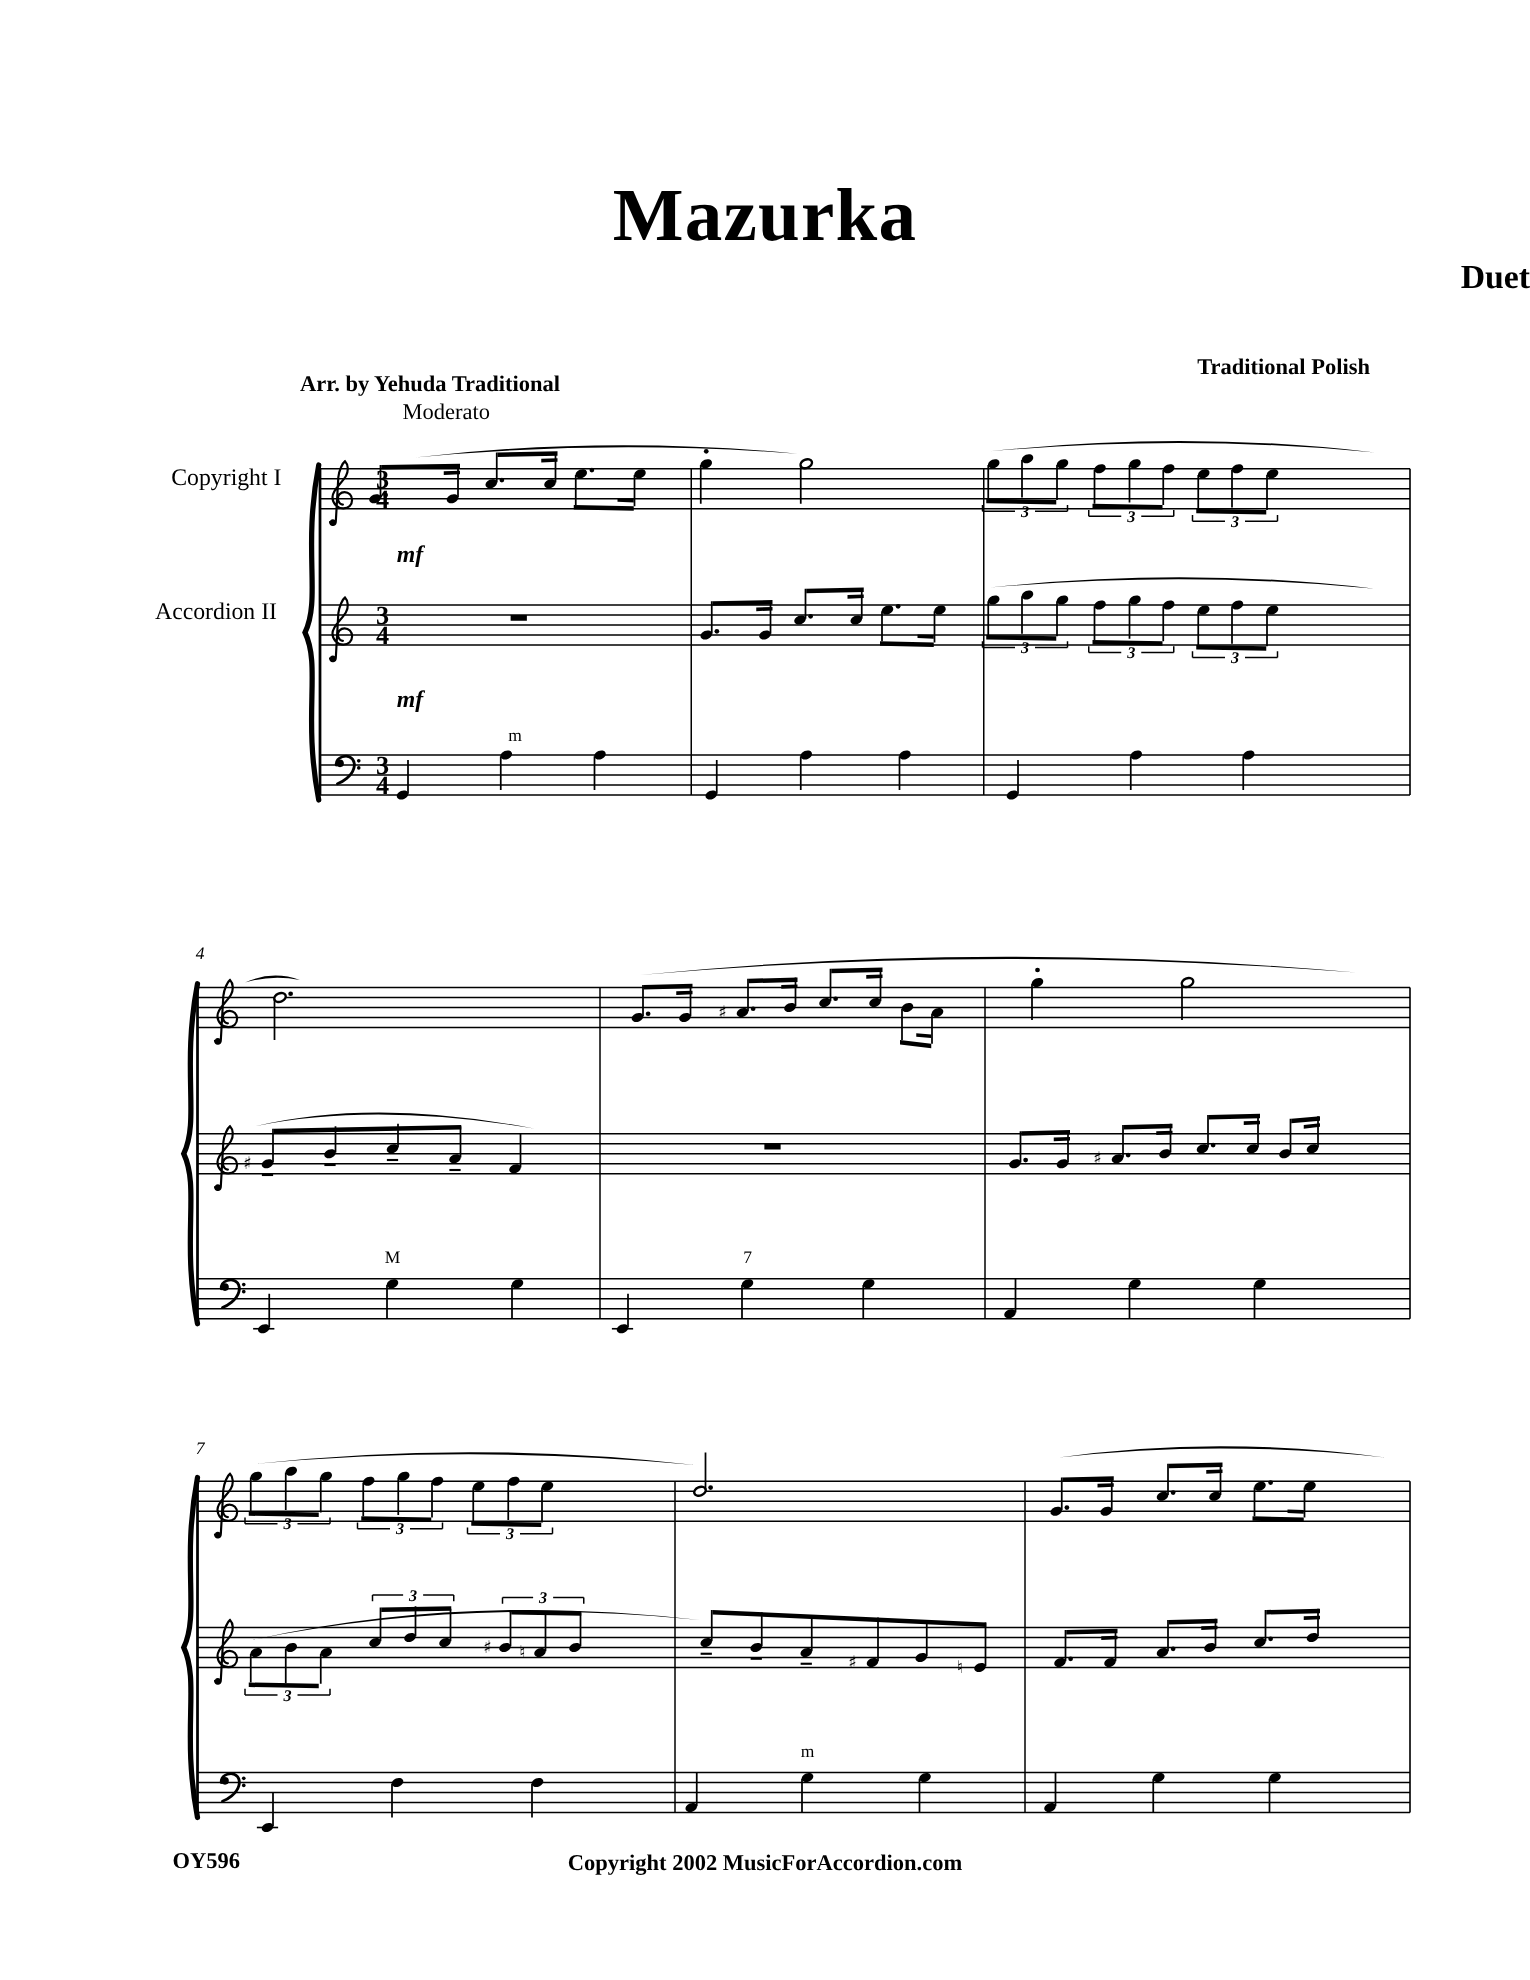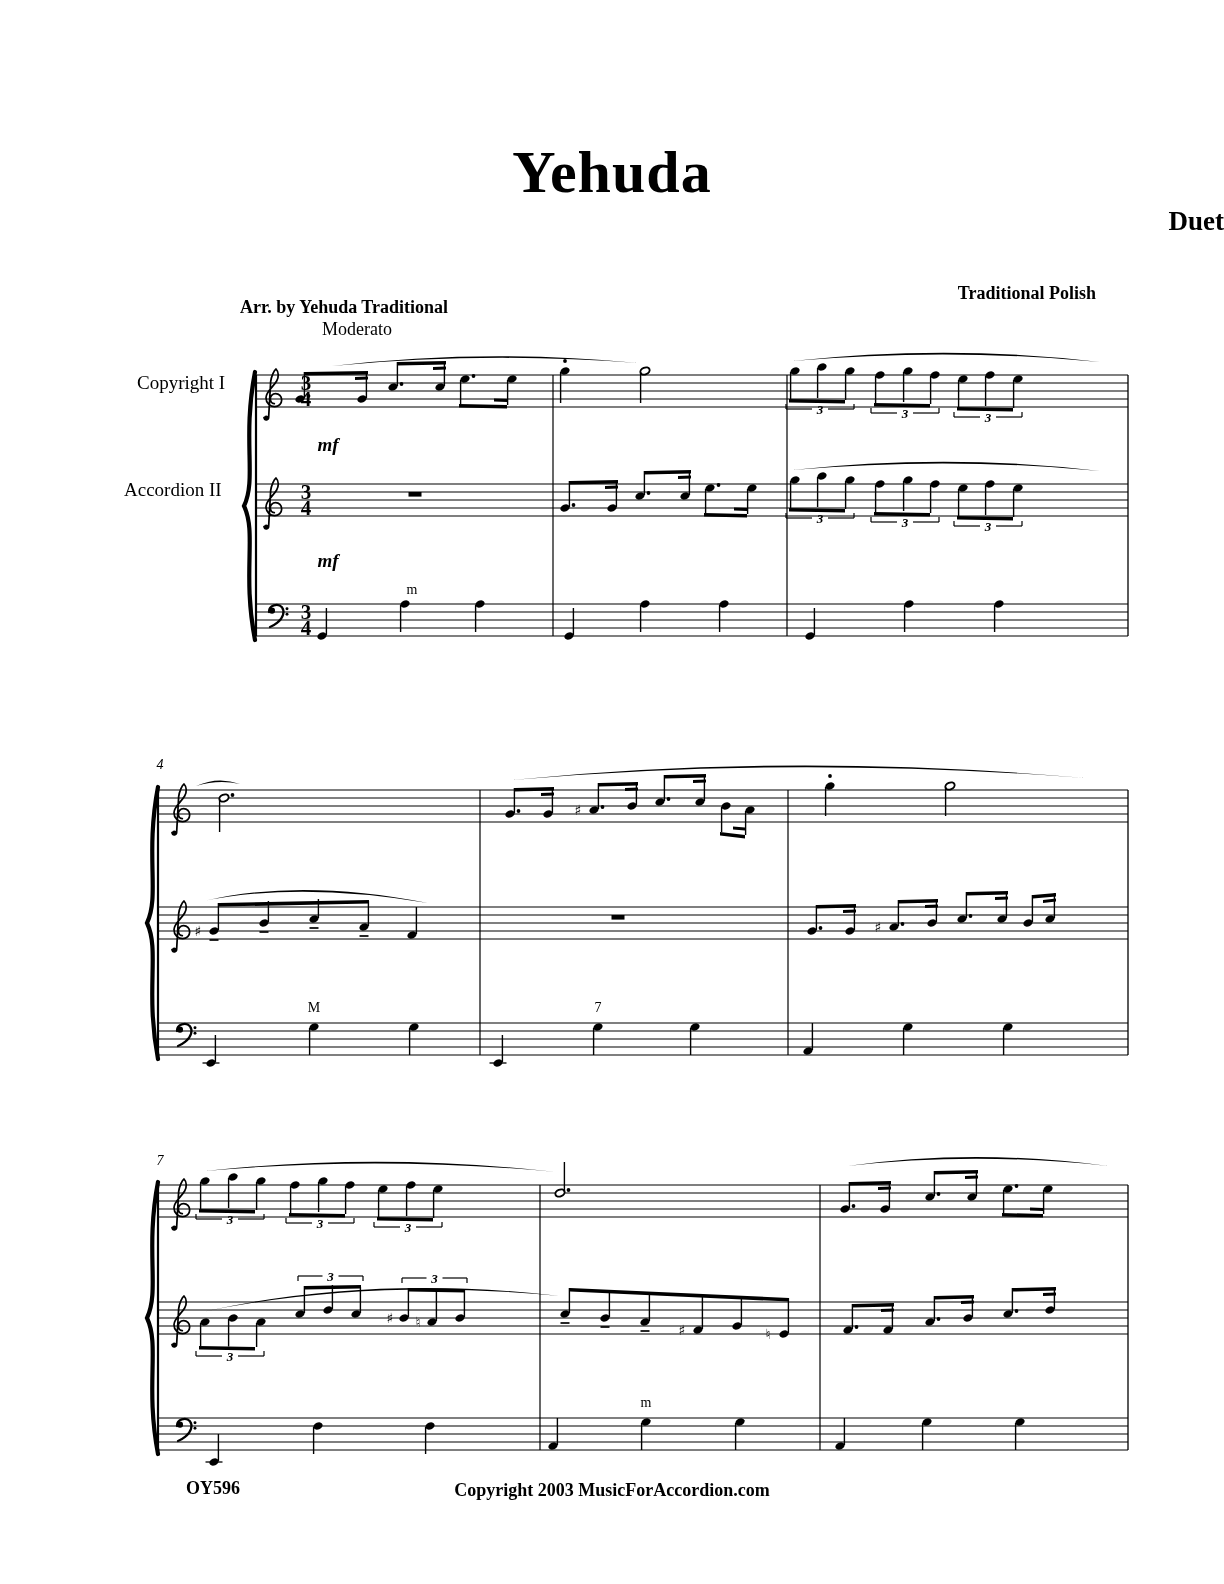--- a/index.html
+++ b/index.html
@@ -6,36 +6,36 @@
   .page{position:relative;width:1224px;height:1584px;background:#ffffff;margin:0 auto;
         font-family:"Liberation Serif", serif;color:#000;overflow:hidden;}
   .abs{position:absolute;white-space:nowrap;}
   .title{top:138px;left:0;width:100%;text-align:center;font-size:60px;font-weight:bold;letter-spacing:1px;}
   .subtitle{top:206px;left:0;width:100%;text-align:right;font-size:27px;font-weight:bold;}
   .arranger{top:297px;left:240px;font-size:18px;font-weight:bold;}
   .tempo{top:319px;left:322px;font-size:18px;font-weight:normal;}
   .composer{top:283px;right:128px;font-size:18px;font-weight:bold;}
   .inst1{top:372px;left:137px;font-size:19px;}
   .inst2{top:479px;left:124px;font-size:19px;}
-  .catalog{top:1478px;left:138px;font-size:18px;font-weight:bold;margin-left:48px;}
+  .catalog{top:1478px;left:138px;font-size:18px;font-weight:bold;}
   .copyright{top:1480px;left:0;width:100%;text-align:center;font-size:18px;font-weight:bold;}
   svg#score{position:absolute;top:0;left:0;}
   svg#score text{text-anchor:middle;}
   .mf{font:italic bold 19px "Liberation Serif",serif;}
   .chord{font:14px "Liberation Serif",serif;}
   .mnum{font:italic 14px "Liberation Serif",serif;text-anchor:start;}
   .t3{font:italic bold 13px "Liberation Serif",serif;}
   .acc{font:14px "DejaVu Sans",sans-serif;}
   .tsig{font:bold 21px "Liberation Serif",serif;}
 </style>
 </head>
 <body>
 
 <div class="page">
-  <div class="abs title">Yehuda</div>
+  <div class="abs title">Mazurka</div>
   <div class="abs subtitle">Duet</div>
   <div class="abs arranger">Arr. by Yehuda Traditional</div>
   <div class="abs tempo">Moderato</div>
   <div class="abs composer">Traditional Polish</div>
   <div class="abs inst1">Copyright I</div>
   <div class="abs inst2">Accordion II</div>
   <svg id="score" width="1224" height="1584" viewBox="0 0 1224 1584">
       <path d="M 255 372 C 242 439 257 479.2 244 506 C 257 532.8 242 573 255 640" fill="none" stroke="#000000" stroke-width="4.2" stroke-linecap="round"></path>
       <line x1="256" y1="375" x2="256" y2="636" stroke="#000000" stroke-width="2.2"></line>
       <line x1="1128" y1="375" x2="1128" y2="636" stroke="#000000" stroke-width="1.3"></line>
@@ -791,14 +791,14 @@
       <g>
         <ellipse cx="927" cy="1422" rx="4.8" ry="3.4" transform="rotate(-22 927 1422)" fill="#000000"></ellipse>
         <line x1="922.6" y1="1423" x2="922.6" y2="1450" stroke="#000000" stroke-width="1.4"></line>
       </g>
       <g>
         <ellipse cx="1020" cy="1422" rx="4.8" ry="3.4" transform="rotate(-22 1020 1422)" fill="#000000"></ellipse>
         <line x1="1015.6" y1="1423" x2="1015.6" y2="1450" stroke="#000000" stroke-width="1.4"></line>
       </g>
     </svg>
   <div class="abs catalog">OY596</div>
-  <div class="abs copyright">Copyright 2003 MusicForAccordion.com</div>
+  <div class="abs copyright">Copyright 2002 MusicForAccordion.com</div>
 </div>
 
 </body></html>

